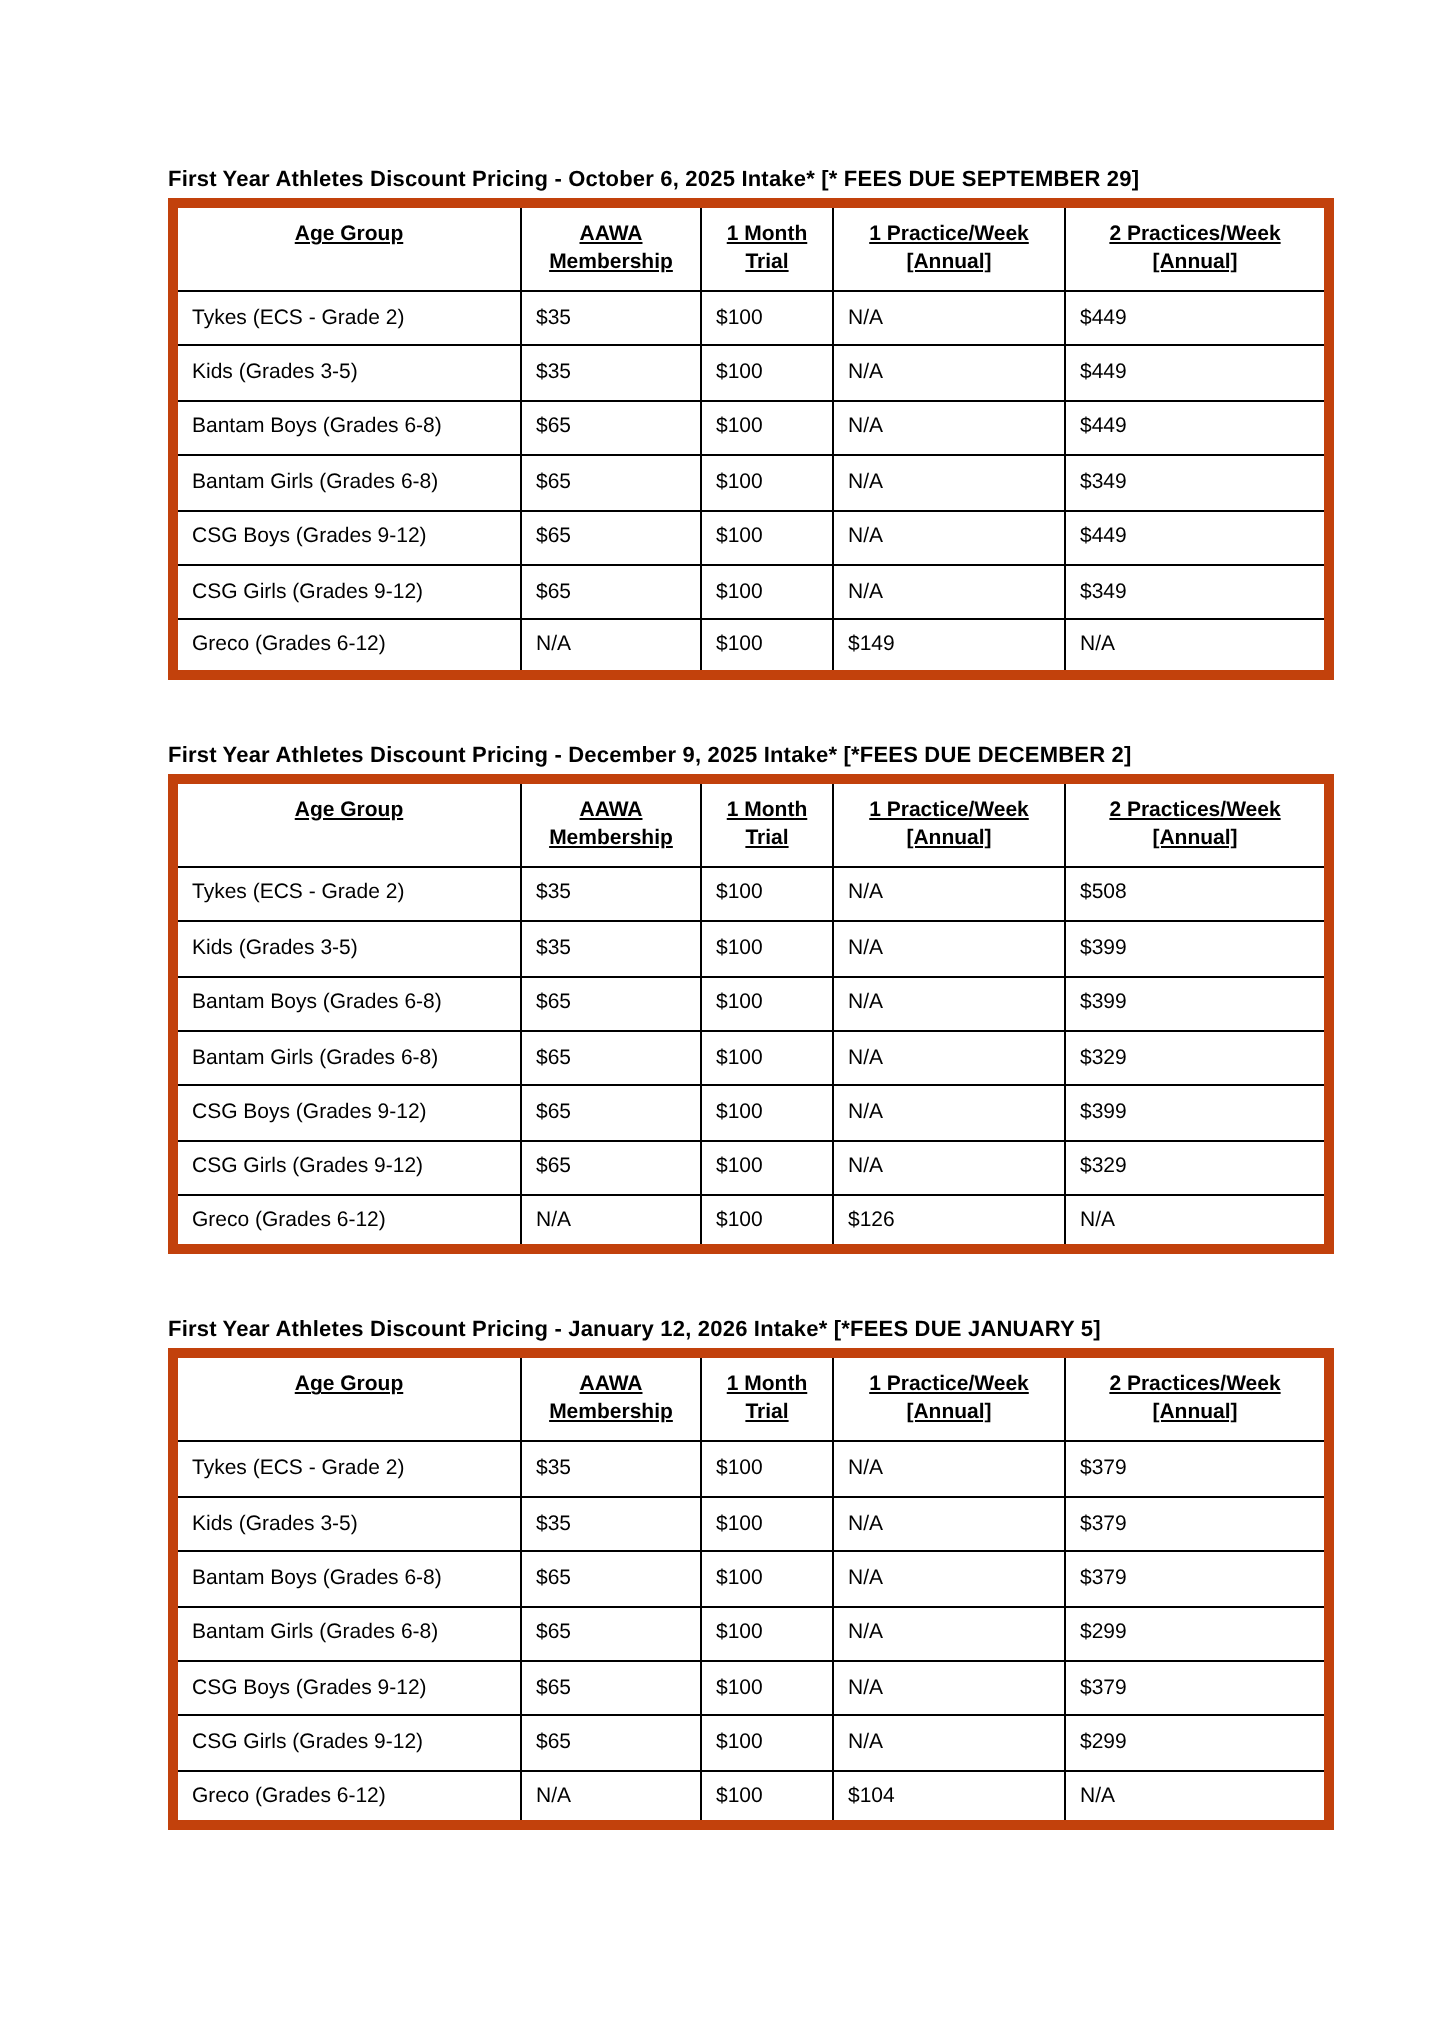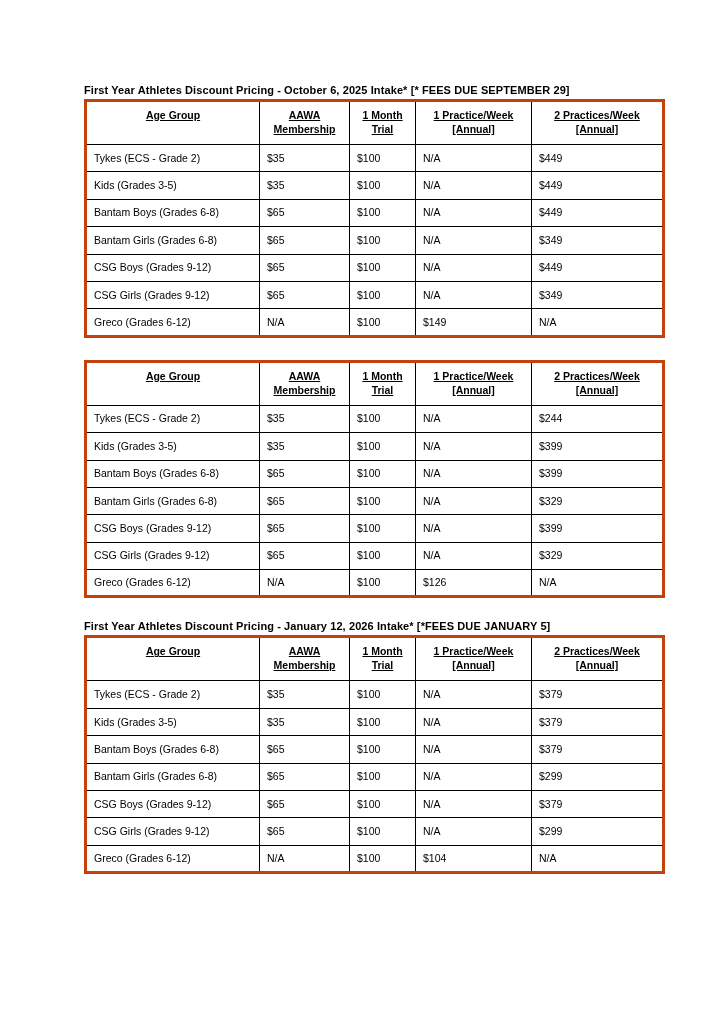--- a/index.html
+++ b/index.html
@@ -12,35 +12,35 @@
     width: 724px;
     height: 1020px;
     background: #ffffff;
     box-sizing: border-box;
     padding: 84px 60px 0 84px;
     font-family: "Liberation Sans", sans-serif;
     color: #000000;
     overflow: hidden;
   }
   .table-section {
-    margin-bottom: 22px;
+    margin-bottom: 32px;
   }
   .table-title {
     font-size: 11px;
     font-weight: bold;
     line-height: 13px;
     margin-bottom: 2px;
     white-space: nowrap;
     letter-spacing: 0.1px;
   }
   table.pricing {
     border-collapse: collapse;
     table-layout: fixed;
     width: 578px;
-    border: 3px solid #c2410c;
+    border: 5px solid #c2410c;
   }
   table.pricing th,
   table.pricing td {
     border: 1.5px solid #000000;
     box-sizing: border-box;
     overflow: hidden;
   }
   table.pricing th {
     height: 44px;
     font-size: 10.5px;
@@ -134,20 +134,21 @@
             <td class="age-col">Greco (Grades 6-12)</td>
             <td>N/A</td>
             <td>$100</td>
             <td>$149</td>
             <td>N/A</td>
           </tr>
         </tbody>
       </table>
     </div>
     <div class="table-section">
+      <div class="table-title">First Year Athletes Discount Pricing - December 9, 2025 Intake* [*FEES DUE DECEMBER 2]</div>
       <table class="pricing">
         <colgroup>
           <col style="width: 174px;">
           <col style="width: 90px;">
           <col style="width: 66px;">
           <col style="width: 116px;">
           <col style="width: 132px;">
         </colgroup>
         <thead>
           <tr>
@@ -157,21 +158,21 @@
             <th>1 Practice/Week [Annual]</th>
             <th>2 Practices/Week [Annual]</th>
           </tr>
         </thead>
         <tbody>
           <tr>
             <td class="age-col">Tykes (ECS - Grade 2)</td>
             <td>$35</td>
             <td>$100</td>
             <td>N/A</td>
-            <td>$244</td>
+            <td>$508</td>
           </tr>
           <tr>
             <td class="age-col">Kids (Grades 3-5)</td>
             <td>$35</td>
             <td>$100</td>
             <td>N/A</td>
             <td>$399</td>
           </tr>
           <tr>
             <td class="age-col">Bantam Boys (Grades 6-8)</td>

